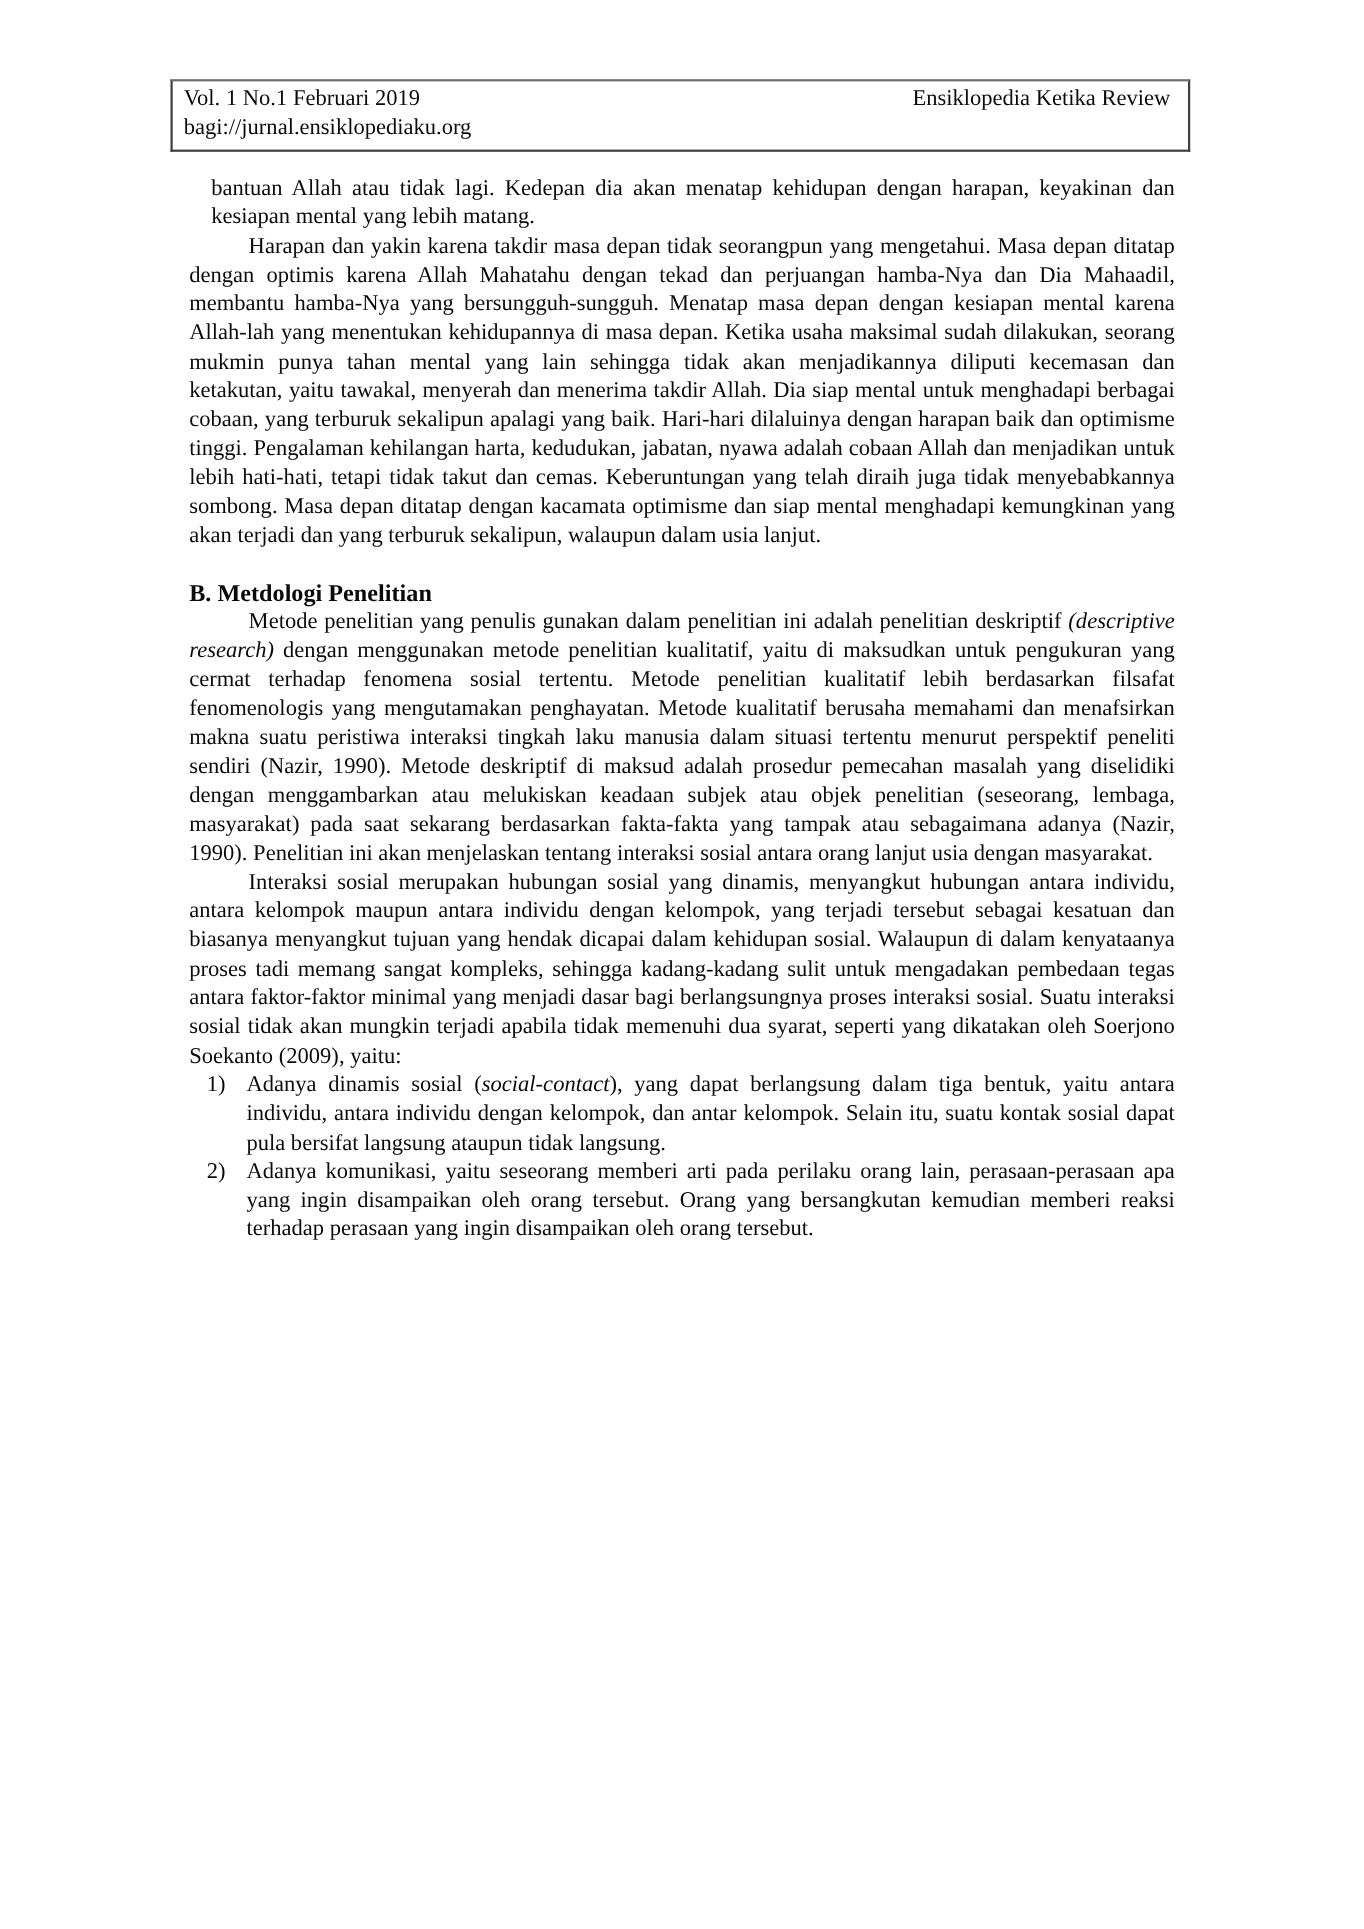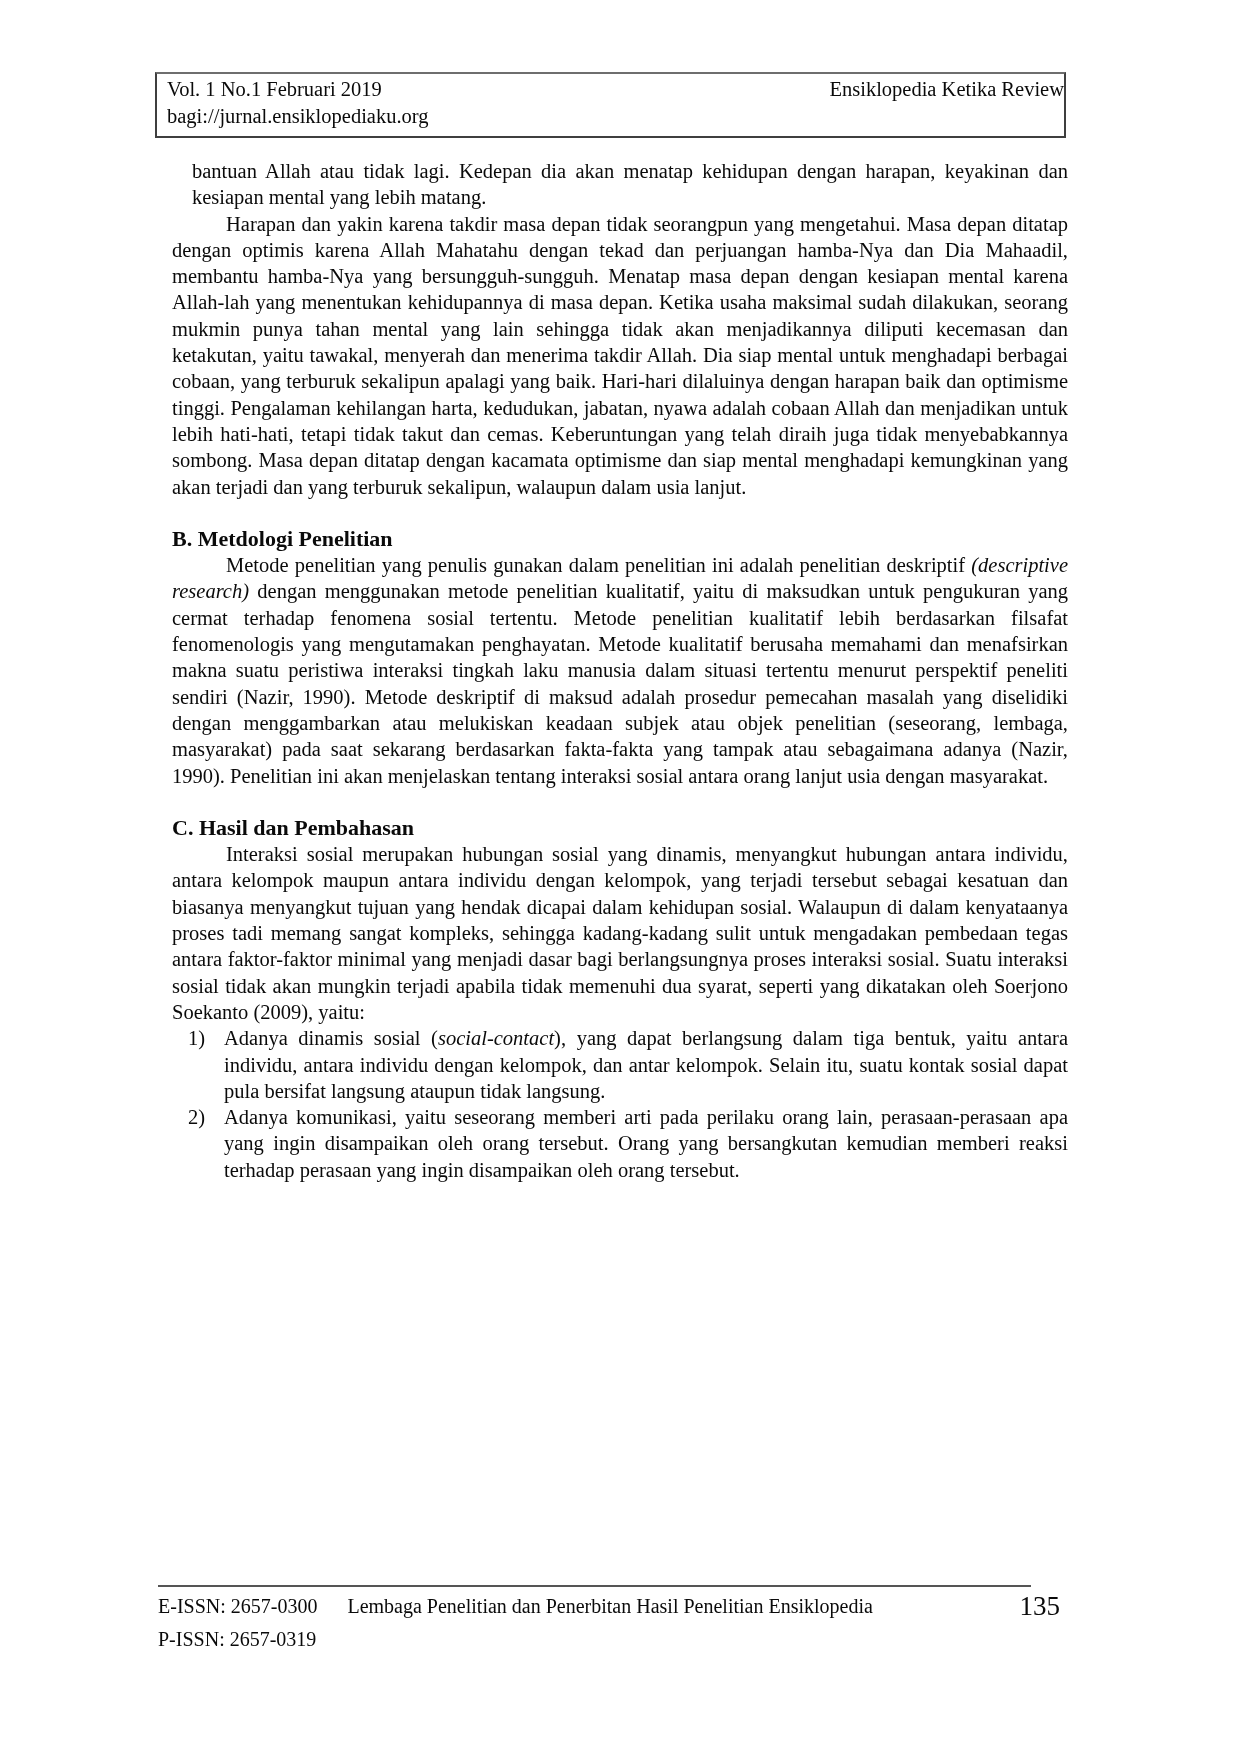--- a/index.html
+++ b/index.html
@@ -3,21 +3,21 @@
 <meta charset="utf-8">
 <style>
   html,body{margin:0;padding:0;background:#ffffff;}
   body{width:1240px;height:1754px;font-family:"Liberation Serif", serif;color:#0a0a0a;}
   .page{position:relative;width:1240px;height:1754px;background:#fff;overflow:hidden;}
 
   
   .header-box{
     position:absolute;left:155px;top:72px;width:897px;
     border:2px solid #3f3f3f;border-top-color:#6e6e6e;
-    padding:2px 0 6px 10px;background:#fff;
+    padding:2px 16px 6px 10px;background:#fff;
   }
   .header-row{display:flex;justify-content:space-between;font-size:20.5px;line-height:27px;}
 
   
   .content{
     position:absolute;left:172px;top:158px;width:896px;
     font-size:20.5px;line-height:26.3px;text-align:justify;
   }
   .content p{margin:0;text-indent:54px;}
   .content p.no-indent{text-indent:0;margin-left:20px;}
@@ -56,38 +56,26 @@
     </div>
   </div>
 
   <div class="content">
     <p class="no-indent">bantuan Allah atau tidak lagi. Kedepan dia akan menatap kehidupan dengan harapan, keyakinan dan kesiapan mental yang lebih matang.</p>
     <p>Harapan dan yakin karena takdir masa depan tidak seorangpun yang mengetahui. Masa depan ditatap dengan optimis karena Allah Mahatahu dengan tekad dan perjuangan hamba-Nya dan Dia Mahaadil, membantu hamba-Nya yang bersungguh-sungguh. Menatap masa depan dengan kesiapan mental karena Allah-lah yang menentukan kehidupannya di masa depan. Ketika usaha maksimal sudah dilakukan, seorang mukmin punya tahan mental yang lain sehingga tidak akan menjadikannya diliputi kecemasan dan ketakutan, yaitu tawakal, menyerah dan menerima takdir Allah. Dia siap mental untuk menghadapi berbagai cobaan, yang terburuk sekalipun apalagi yang baik. Hari-hari dilaluinya dengan harapan baik dan optimisme tinggi. Pengalaman kehilangan harta, kedudukan, jabatan, nyawa adalah cobaan Allah dan menjadikan untuk lebih hati-hati, tetapi tidak takut dan cemas. Keberuntungan yang telah diraih juga tidak menyebabkannya sombong. Masa depan ditatap dengan kacamata optimisme dan siap mental menghadapi kemungkinan yang akan terjadi dan yang terburuk sekalipun, walaupun dalam usia lanjut.</p>
 
     <h3 class="section-heading">B. Metdologi Penelitian</h3>
     <p class="after-heading"><span>Metode penelitian yang penulis gunakan dalam penelitian ini adalah penelitian deskriptif </span><i>(descriptive research)</i><span> dengan menggunakan metode penelitian kualitatif, yaitu di maksudkan untuk pengukuran yang cermat terhadap fenomena sosial tertentu. Metode penelitian kualitatif lebih berdasarkan filsafat fenomenologis yang mengutamakan penghayatan. Metode kualitatif berusaha memahami dan menafsirkan makna suatu peristiwa interaksi tingkah laku manusia dalam situasi tertentu menurut perspektif peneliti sendiri (Nazir, 1990). Metode deskriptif di maksud adalah prosedur pemecahan masalah yang diselidiki dengan menggambarkan atau melukiskan keadaan subjek atau objek penelitian (seseorang, lembaga, masyarakat) pada saat sekarang berdasarkan fakta-fakta yang tampak atau sebagaimana adanya (Nazir, 1990). Penelitian ini akan menjelaskan tentang interaksi sosial antara orang lanjut usia dengan masyarakat.</span></p>
 
-    <h3 class="section-heading">C. Hasil dan Pembahasan</h3>
     <p class="after-heading">Interaksi sosial merupakan hubungan sosial yang dinamis, menyangkut hubungan antara individu, antara kelompok maupun antara individu dengan kelompok, yang terjadi tersebut sebagai kesatuan dan biasanya menyangkut tujuan yang hendak dicapai dalam kehidupan sosial. Walaupun di dalam kenyataanya proses tadi memang sangat kompleks, sehingga kadang-kadang sulit untuk mengadakan pembedaan tegas antara faktor-faktor minimal yang menjadi dasar bagi berlangsungnya proses interaksi sosial. Suatu interaksi sosial tidak akan mungkin terjadi apabila tidak memenuhi dua syarat, seperti yang dikatakan oleh Soerjono Soekanto (2009), yaitu:</p>
 
     <div class="list-item">
       <span class="num">1)</span>
       <span class="li-text"><span>Adanya dinamis sosial (</span><i>social-contact</i><span>), yang dapat berlangsung dalam tiga bentuk, yaitu antara individu, antara individu dengan kelompok, dan antar kelompok. Selain itu, suatu kontak sosial dapat pula bersifat langsung ataupun tidak langsung.</span></span>
     </div>
     <div class="list-item">
       <span class="num">2)</span>
       <span class="li-text"><span>Adanya komunikasi, yaitu seseorang memberi arti pada perilaku orang lain, perasaan-perasaan apa yang ingin disampaikan oleh orang tersebut. Orang yang bersangkutan kemudian memberi reaksi terhadap perasaan yang ingin disampaikan oleh orang tersebut.</span><i></i><span></span></span>
     </div>
   </div>
 
-  <div class="footer">
-    <div class="footer-rule"></div>
-    <div class="footer-line">
-      <span>E-ISSN: 2657-0300</span>
-      <span class="footer-org">Lembaga Penelitian dan Penerbitan Hasil Penelitian Ensiklopedia</span>
-    </div>
-    <div class="footer-line footer-line2">
-      <span>P-ISSN: 2657-0319</span>
-    </div>
-    <span class="page-number">135</span>
-  </div>
 
 </div>
 
 </body></html>

